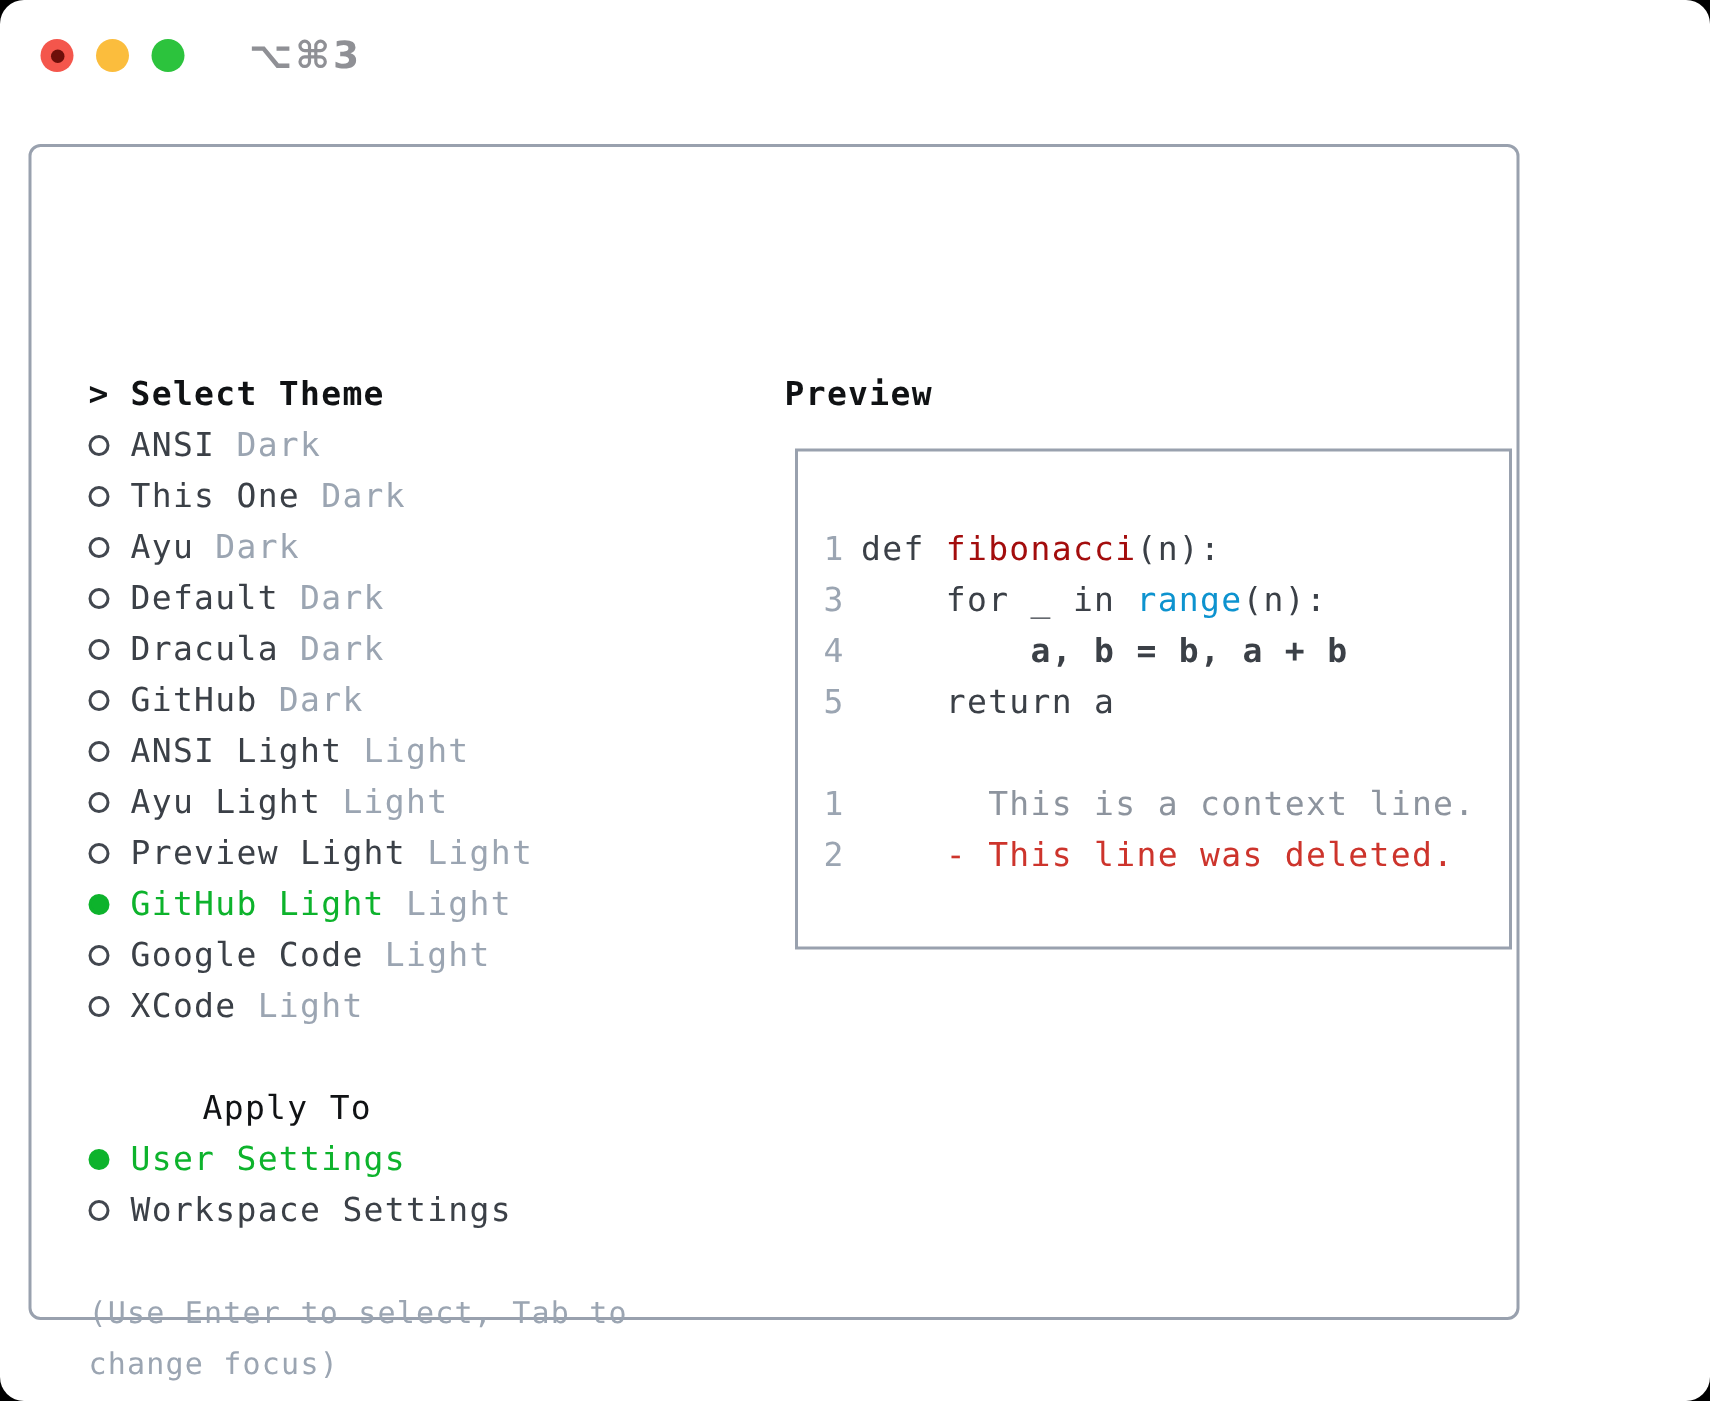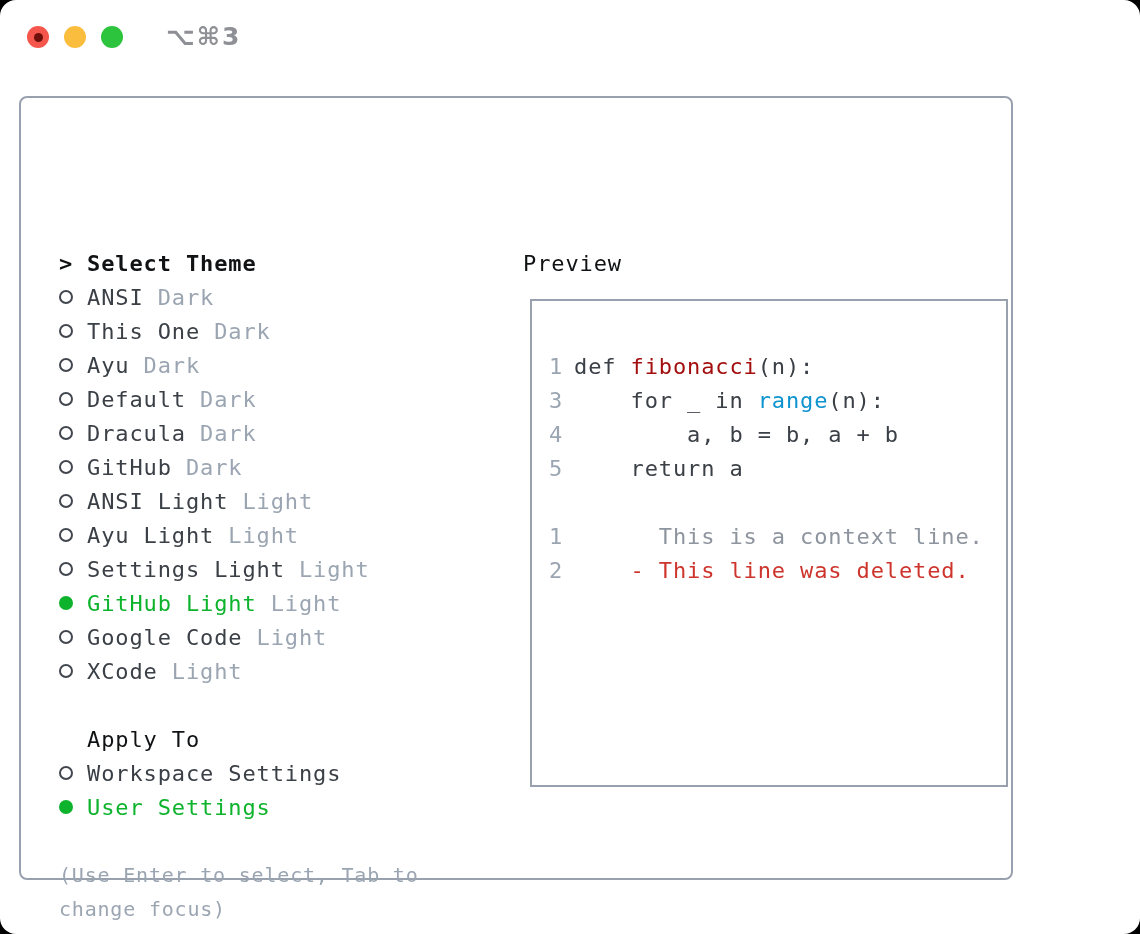--- a/index.html
+++ b/index.html
@@ -30,32 +30,32 @@
   .left-col { position:absolute; left:38px; top:148px; }
   .row { height:34px; display:flex; align-items:center; font-size:22px;
          letter-spacing:0.04em; color:var(--fg); white-space:pre; }
   .row.spacer { height:34px; }
   .marker { display:inline-block; width:14px; margin-right:14px; flex:none;
             font-weight:bold; color:var(--header); letter-spacing:0; }
   .radio { display:inline-block; width:14px; height:14px; flex:none;
            border:2px solid #42474f; border-radius:50%; margin-right:14px; }
   .radio.on { border-color:var(--green); background:var(--green); }
   .hdr { font-weight:bold; color:var(--header); }
-  .subhdr { color:var(--header); }
+  .subhdr { color:var(--header);margin-left:48px; }
   .variant { color:var(--dim); }
   .sel-name { color:var(--green); }
 
   .hint { position:absolute; left:38px; top:760px; font-size:20px; line-height:34px;
           letter-spacing:0.04em; color:var(--dim); white-space:pre-line; }
 
   
   .preview-label { position:absolute; left:502px; top:148px; height:34px; display:flex;
-          align-items:center; font-size:22px; font-weight:normal; letter-spacing:0.04em;
+          align-items:center; font-size:22px; font-weight:bold; letter-spacing:0.04em;
           color:var(--header); }
-  .preview-box { position:absolute; left:509px; top:201px; width:478px; height:488px;
+  .preview-box { position:absolute; left:509px; top:201px; width:478px; height:334px;
           border:2px solid var(--border); padding:49px 0 0 17px; overflow:hidden; }
   .code-row { height:34px; line-height:34px; font-size:22px; letter-spacing:0.04em;
           white-space:pre; }
   .ln { display:inline-block; width:25px; color:var(--line_num); }
 </style>
 </head>
 <body>
 
 <div class="window">
 
@@ -77,45 +77,45 @@
       </div>
       <div id="theme-list">
           <div class="row"><span class="radio"></span><span class="">ANSI</span><span class="variant"> Dark</span></div>
           <div class="row"><span class="radio"></span><span class="">This One</span><span class="variant"> Dark</span></div>
           <div class="row"><span class="radio"></span><span class="">Ayu</span><span class="variant"> Dark</span></div>
           <div class="row"><span class="radio"></span><span class="">Default</span><span class="variant"> Dark</span></div>
           <div class="row"><span class="radio"></span><span class="">Dracula</span><span class="variant"> Dark</span></div>
           <div class="row"><span class="radio"></span><span class="">GitHub</span><span class="variant"> Dark</span></div>
           <div class="row"><span class="radio"></span><span class="">ANSI Light</span><span class="variant"> Light</span></div>
           <div class="row"><span class="radio"></span><span class="">Ayu Light</span><span class="variant"> Light</span></div>
-          <div class="row"><span class="radio"></span><span class="">Settings Light</span><span class="variant"> Light</span></div>
+          <div class="row"><span class="radio"></span><span class="">Preview Light</span><span class="variant"> Light</span></div>
           <div class="row"><span class="radio on"></span><span class="sel-name">GitHub Light</span><span class="variant"> Light</span></div>
           <div class="row"><span class="radio"></span><span class="">Google Code</span><span class="variant"> Light</span></div>
           <div class="row"><span class="radio"></span><span class="">XCode</span><span class="variant"> Light</span></div>
         </div>
       <div class="row spacer"></div>
       <div class="row">
         <span class="marker"></span>
         <span class="subhdr">Apply To</span>
       </div>
       <div id="apply-list">
+          <div class="row"><span class="radio on"></span><span class="sel-name">User Settings</span></div>
           <div class="row"><span class="radio"></span><span class="">Workspace Settings</span></div>
-          <div class="row"><span class="radio on"></span><span class="sel-name">User Settings</span></div>
         </div>
     </div>
 
     <div class="hint">(Use Enter to select, Tab to
 change focus)</div>
 
     <div class="preview-label">Preview</div>
     <div class="preview-box">
       <div id="code-lines">
           <div class="code-row"><span class="ln">1</span><span style="color: var(--fg);">def </span><span style="color: var(--func_red);">fibonacci</span><span style="color: var(--fg);">(n):</span></div>
           <div class="code-row"><span class="ln">3</span><span style="color: var(--fg);">    for _ in </span><span style="color: var(--builtin_blue);">range</span><span style="color: var(--fg);">(n):</span></div>
-          <div class="code-row"><span class="ln">4</span><span style="color: var(--fg);">        a, b = b, a + b</span></div>
+          <div class="code-row"><span class="ln">4</span><span style="color: var(--fg); font-weight: bold;">        a, b = b, a + b</span></div>
           <div class="code-row"><span class="ln">5</span><span style="color: var(--fg);">    return a</span></div>
           <div class="code-row"><span class="ln"></span></div>
           <div class="code-row"><span class="ln">1</span><span style="color: var(--context_gray);">      This is a context line.</span></div>
           <div class="code-row"><span class="ln">2</span><span style="color: var(--diff_red);">    - This line was deleted.</span></div>
         </div>
     </div>
 
   </div>
 </div>
 

